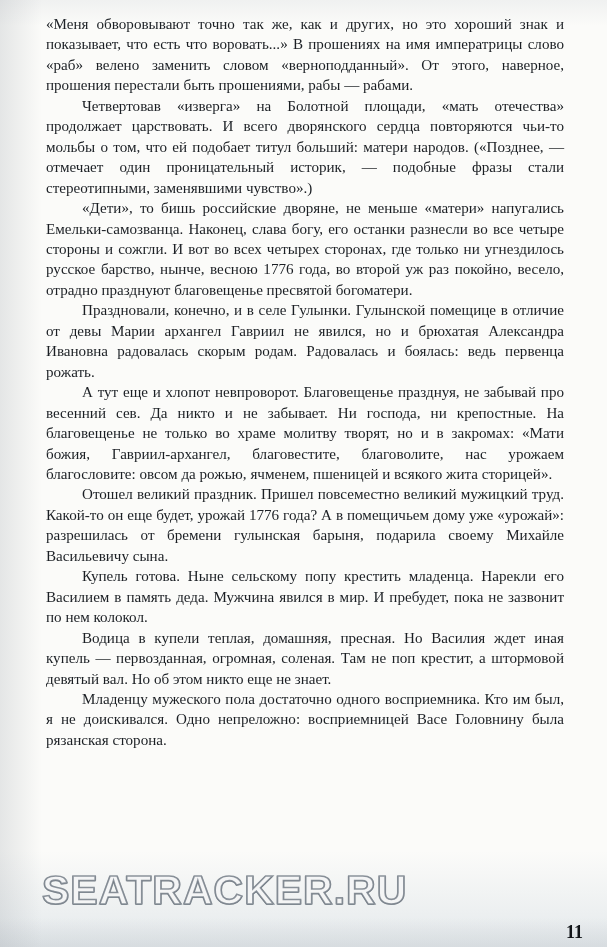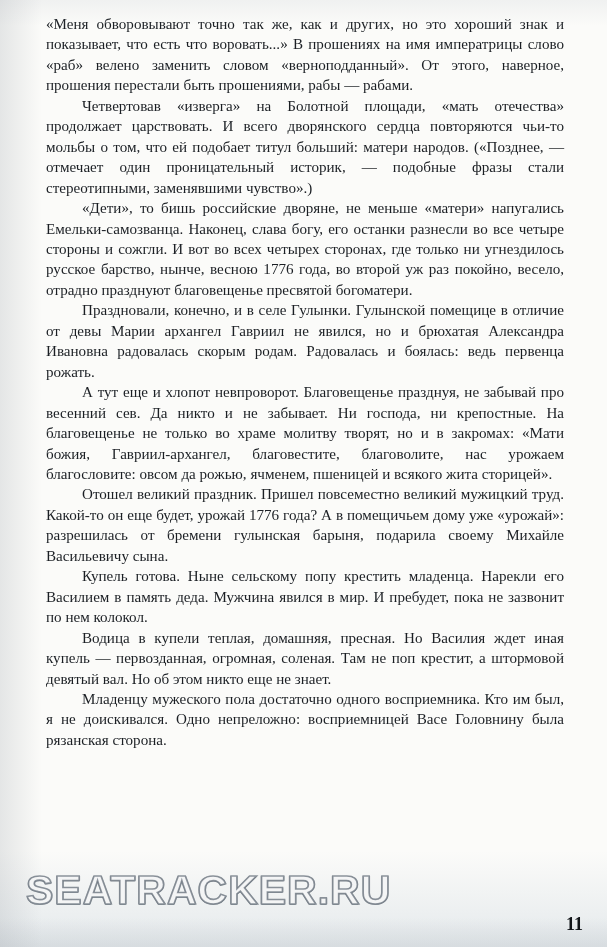--- a/index.html
+++ b/index.html
@@ -48,21 +48,21 @@
     margin: 0;
     text-indent: 36px;
     text-align: justify;
   }
   .para.first {
     text-indent: 0;
   }
   .page-number {
     position: absolute;
     right: 24px;
-    bottom: 12px;
+    bottom: 4px;
     font-size: 18px;
     font-weight: bold;
     color: #111418;
     font-family: "Liberation Serif", serif;
     z-index: 4;
   }
   
   .watermark {
     position: absolute;
     left: 26px;
@@ -81,20 +81,21 @@
     color: rgba(255,255,255,0.92);
     -webkit-text-stroke: 1.6px rgba(105,115,125,0.75);
     text-shadow:
       0 1px 0 rgba(90,100,110,0.55),
       1px 0 0 rgba(90,100,110,0.35),
       -1px 0 0 rgba(90,100,110,0.35);
     white-space: nowrap;
   }
   .wm-ru {
     color: rgba(255,255,255,0.92);
+    margin-left: 16px;
   }
   
   .bleed {
     position: absolute;
     left: 0;
     bottom: 0;
     width: 607px;
     height: 96px;
     background: linear-gradient(to bottom, rgba(235,238,240,0) 0%, rgba(222,228,232,0.55) 70%, rgba(210,217,222,0.75) 100%);
     z-index: 1;

